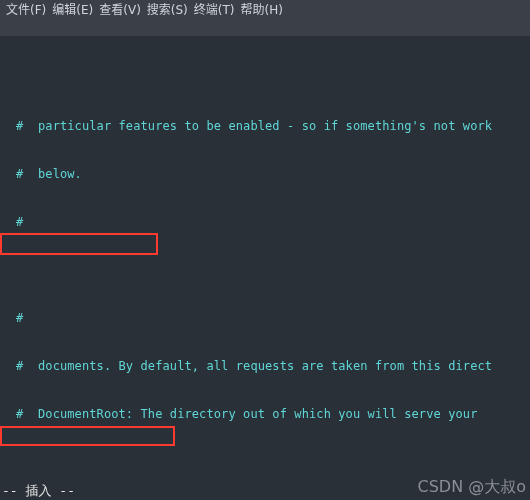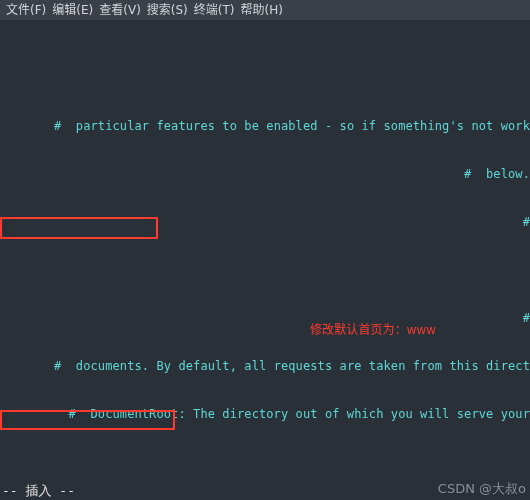--- a/index.html
+++ b/index.html
@@ -7,46 +7,46 @@
     width: 530px; height: 500px;
     font-family: "DejaVu Sans Mono", "Consolas", monospace;
     background: #2a3037;
     color: #c8d0d8;
     overflow: hidden;
   }
   .menu-bar {
     background: #3b4048;
     color: #d0d4da;
     font-size: 12px;
-    height: 20px; line-height: 20px;
+    height: 36px; line-height: 20px;
     padding-left: 6px;
     display: flex; gap: 6px;
     font-family: "DejaVu Sans", "Noto Sans CJK SC", sans-serif;
   }
   .menu-bar span { cursor: pointer; }
   .editor {
     position: relative;
     padding: 2px 0 0 0;
     font-size: 12px;
     line-height: 16px;
     letter-spacing: 0.1px;
     white-space: pre;
   }
-  .line { padding-left: 16px; text-align: right; }
+  .line { padding-left: 16px; }
   .gut { color: #5fd7d7; } 
   .cmt { color: #5fd7d7; } 
   .status {
     position: absolute; left: 0; bottom: 0;
     font-size: 13px; font-weight: normal;
     color: #e8e8e8;
     padding: 0 2px;
   }
   .watermark {
     position: absolute; right: 4px; bottom: 2px;
-    font-size: 13px; color: #8a8f96;
+    font-size: 16px; color: #8a8f96;
     font-family: "DejaVu Sans", sans-serif;
   }
   .ann-red {
     position: absolute;
     left: 310px; top: 301px;
     color: #ff3b30;
     font-size: 12px;
     font-family: "Noto Sans CJK SC", "DejaVu Sans", sans-serif;
   }
   .hlbox {
@@ -65,21 +65,20 @@
   <span>编辑(E)</span>
   <span>查看(V)</span>
   <span>搜索(S)</span>
   <span>终端(T)</span>
   <span>帮助(H)</span>
 </div>
 
 <div class="editor">
   <div class="hlbox hl1"></div>
   <div class="hlbox hl2"></div>
-  <div class="ann-red">修改默认首页为：www</div>
 
   <div class="line"><span class="gut">#</span><span class="cmt">  particular features to be enabled - so if something's not work</span></div>
   <div class="line"><span class="gut">#</span><span class="cmt">  below.</span></div>
   <div class="line"><span class="gut">#</span><span class="cmt"></span></div>
   <div class="line">&nbsp;</div>
   <div class="line"><span class="gut">#</span><span class="cmt"></span></div>
   <div class="line"><span class="gut">#</span><span class="cmt">  documents. By default, all requests are taken from this direct</span></div>
   <div class="line"><span class="gut">#</span><span class="cmt">  DocumentRoot: The directory out of which you will serve your</span></div>
   
   

